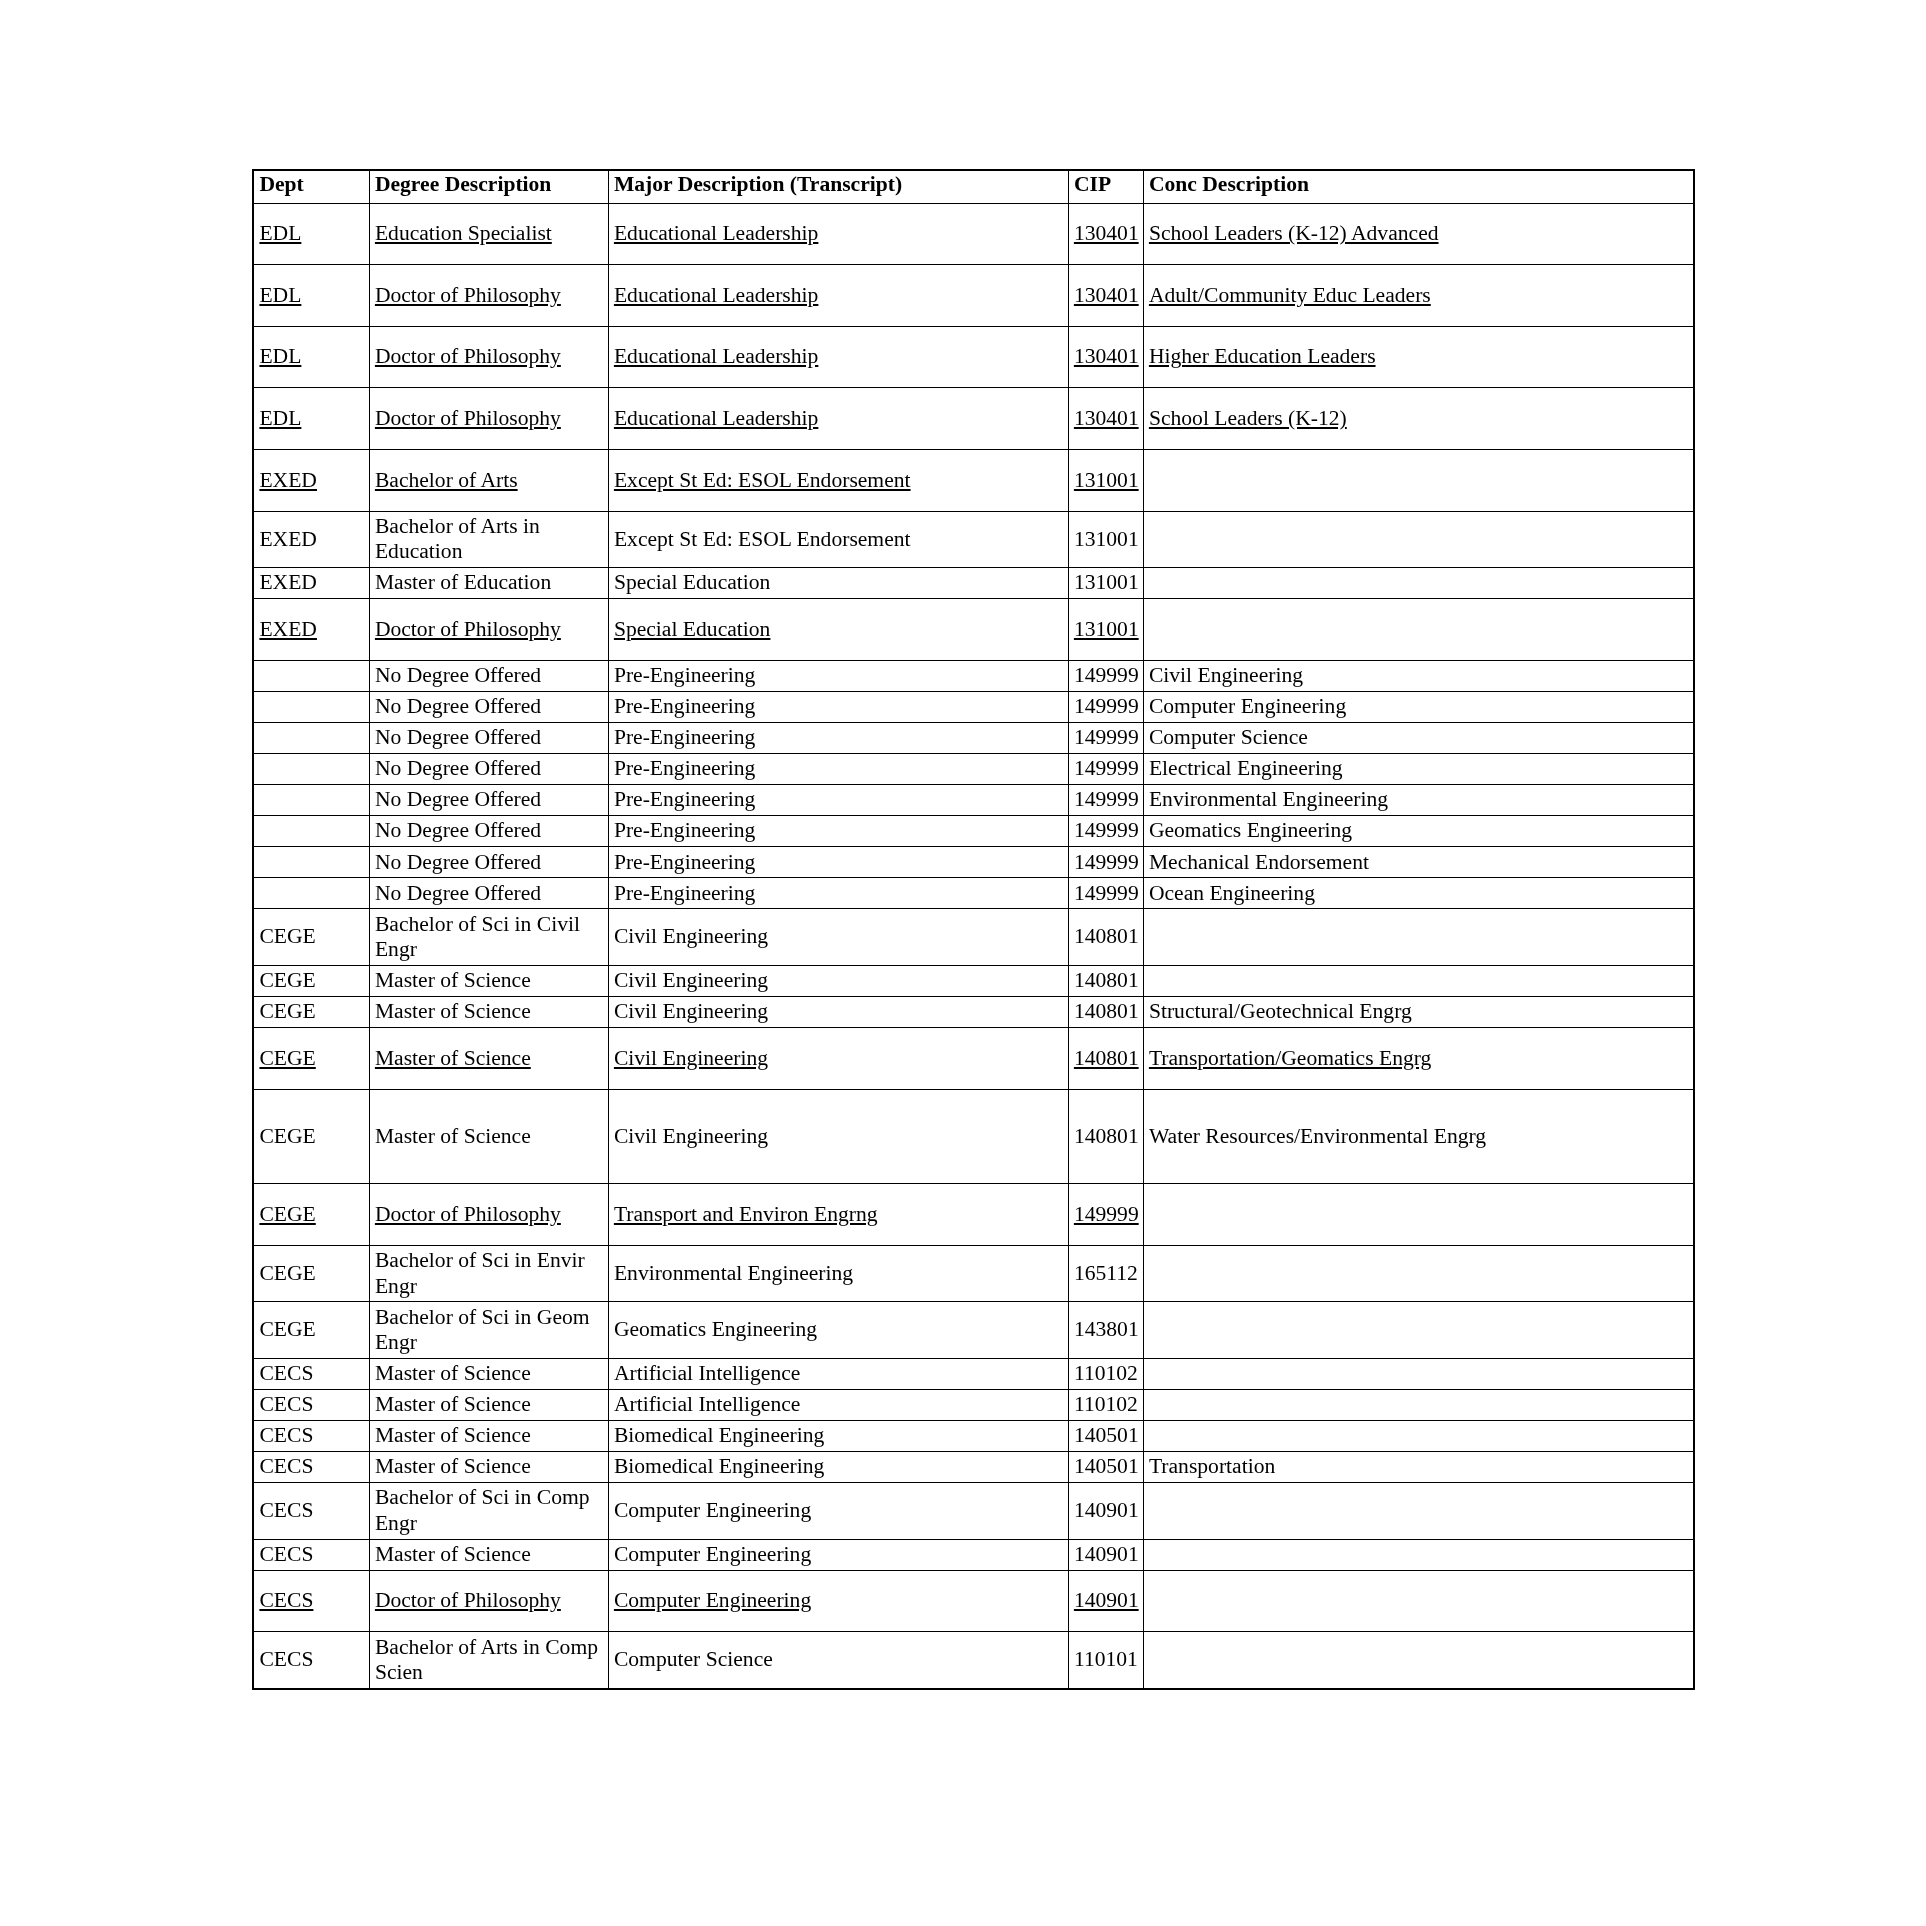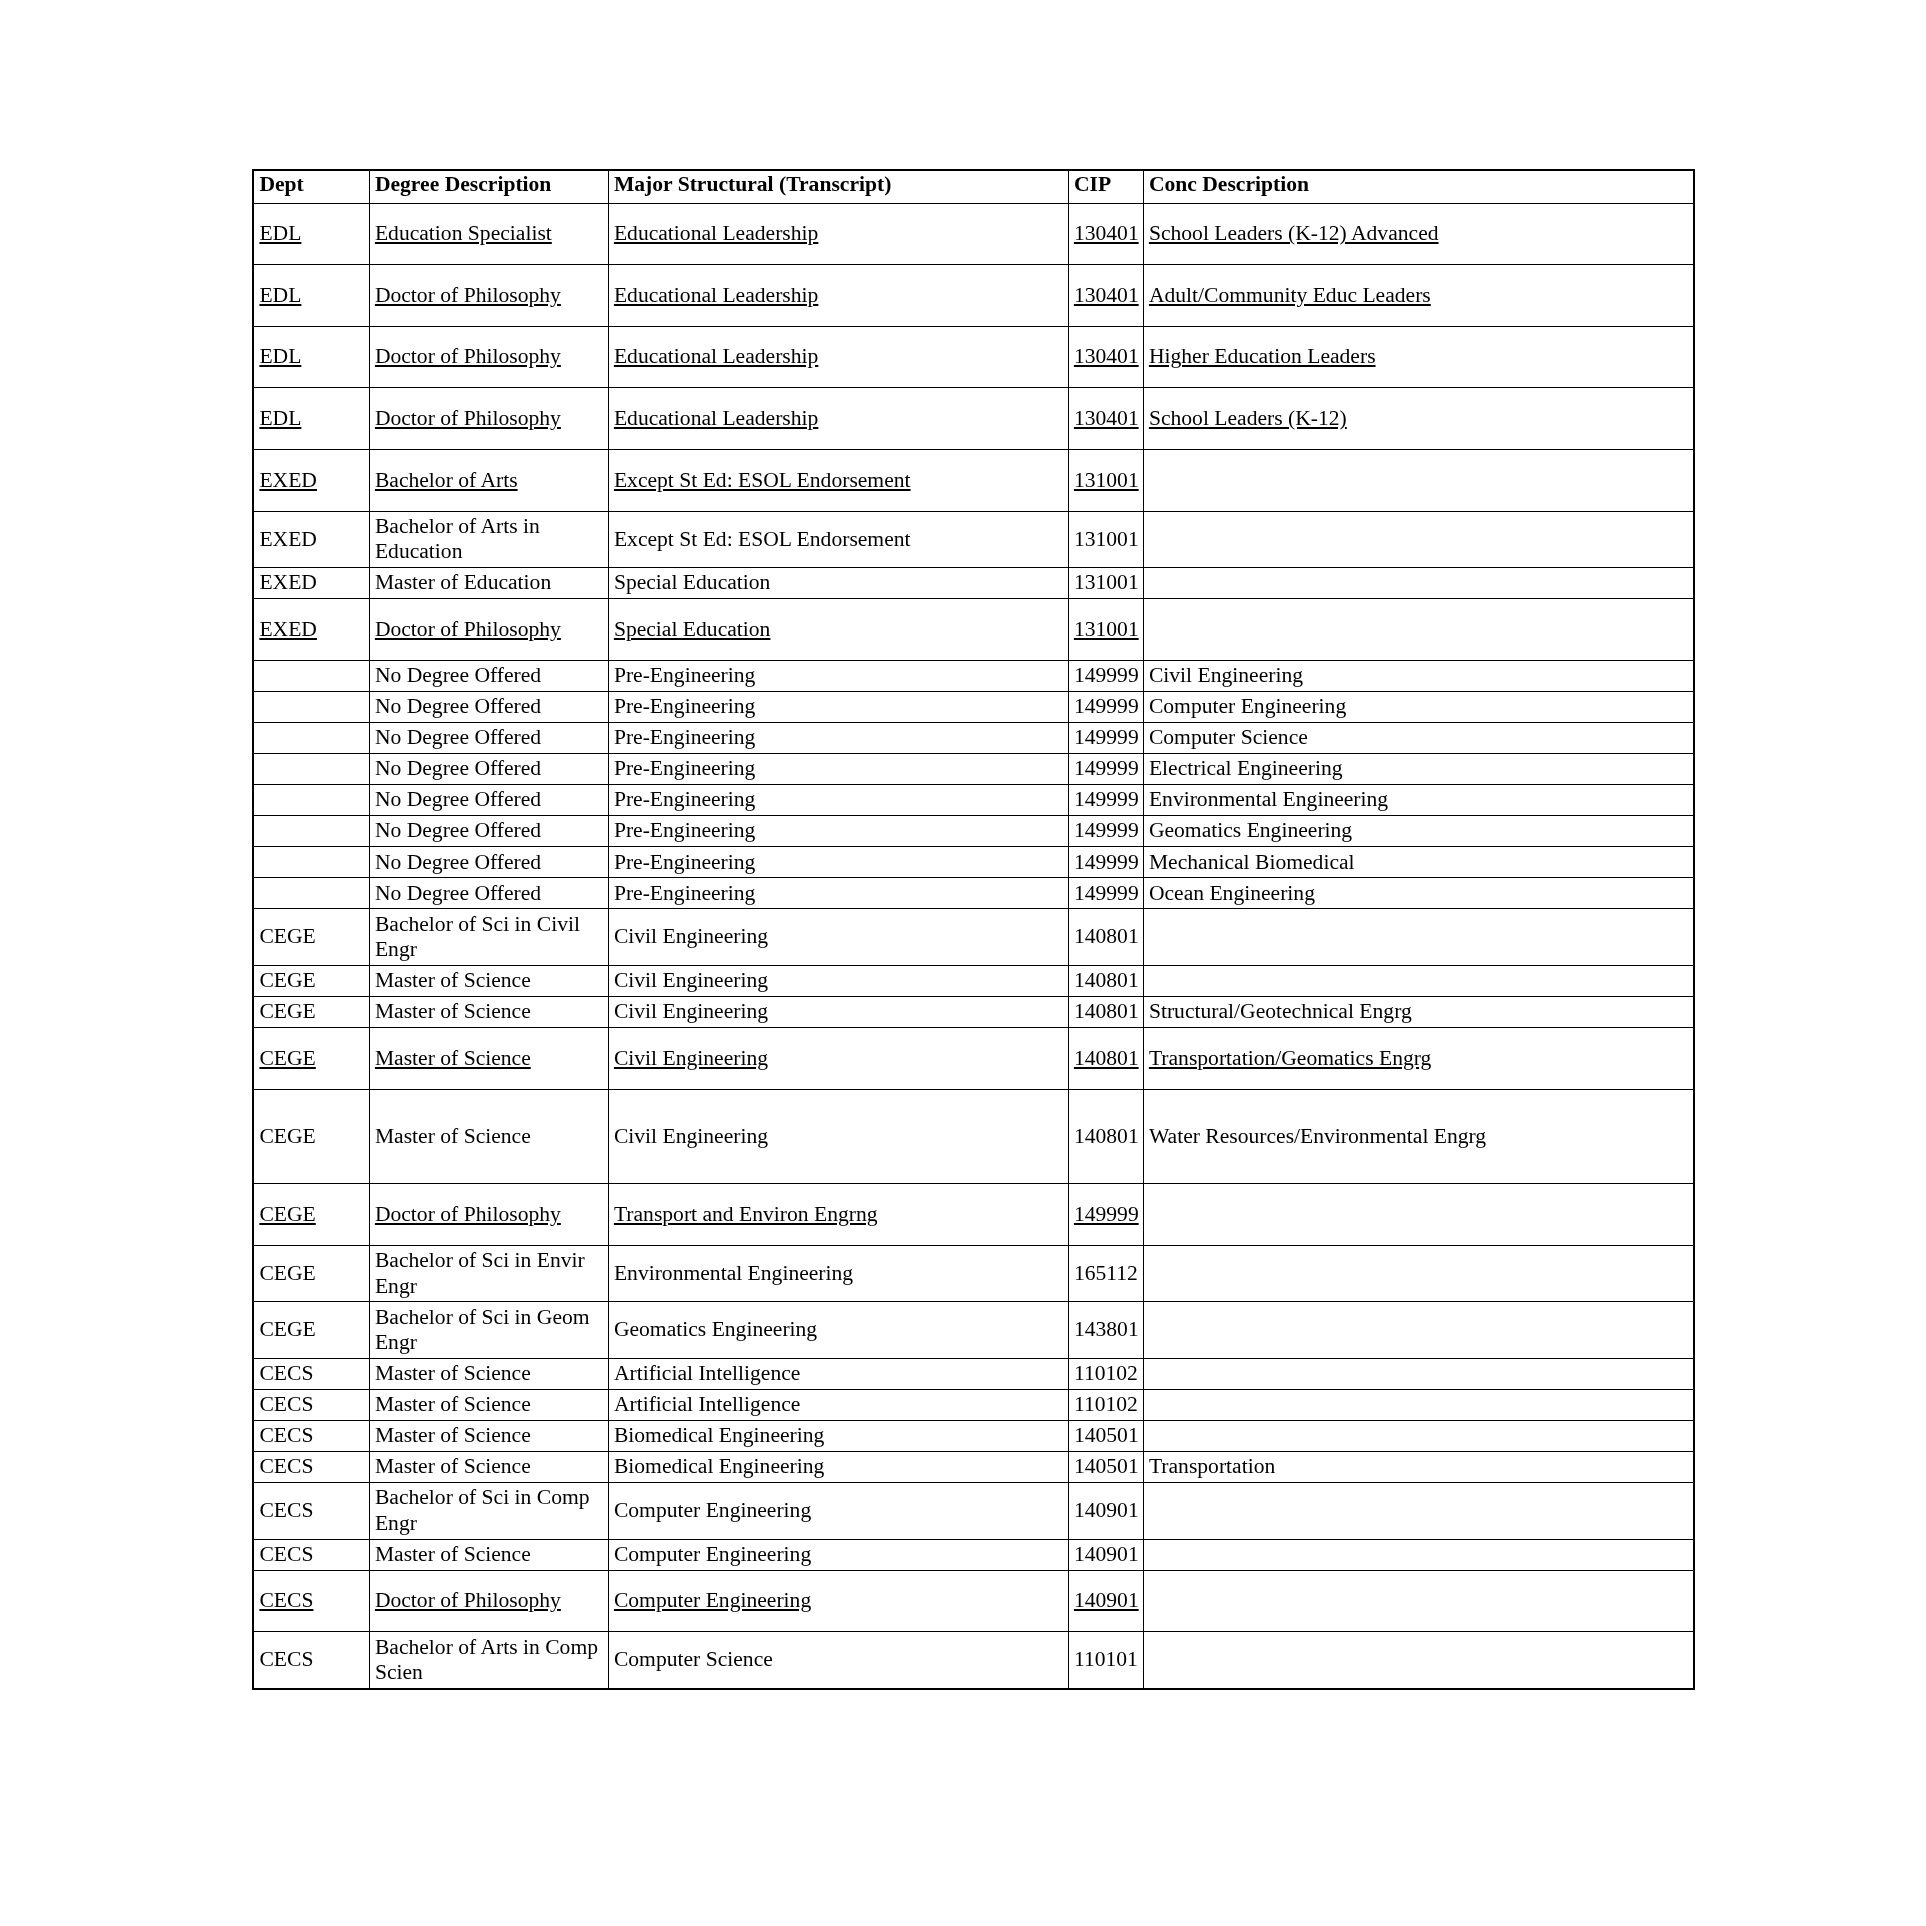--- a/index.html
+++ b/index.html
@@ -77,21 +77,21 @@
         <col class="c-dept">
           <col class="c-deg">
           <col class="c-major">
           <col class="c-cip">
           <col class="c-conc">
       </colgroup>
       <thead>
         <tr>
           <th>Dept</th>
           <th>Degree Description</th>
-          <th>Major Structural (Transcript)</th>
+          <th>Major Description (Transcript)</th>
           <th>CIP</th>
           <th>Conc Description</th>
         </tr>
       </thead>
       <tbody id="table-body">
           <tr class="h-tall">
             <td>EDL</td>
             <td>Education Specialist</td>
             <td>Educational Leadership</td>
             <td class="cip">130401</td>
@@ -186,21 +186,21 @@
             <td>No Degree Offered</td>
             <td>Pre-Engineering</td>
             <td class="cip">149999</td>
             <td>Geomatics Engineering</td>
           </tr>
           <tr class="h-short">
             <td></td>
             <td>No Degree Offered</td>
             <td>Pre-Engineering</td>
             <td class="cip">149999</td>
-            <td>Mechanical Biomedical</td>
+            <td>Mechanical Endorsement</td>
           </tr>
           <tr class="h-short">
             <td></td>
             <td>No Degree Offered</td>
             <td>Pre-Engineering</td>
             <td class="cip">149999</td>
             <td>Ocean Engineering</td>
           </tr>
           <tr class="h-med">
             <td>CEGE</td>

